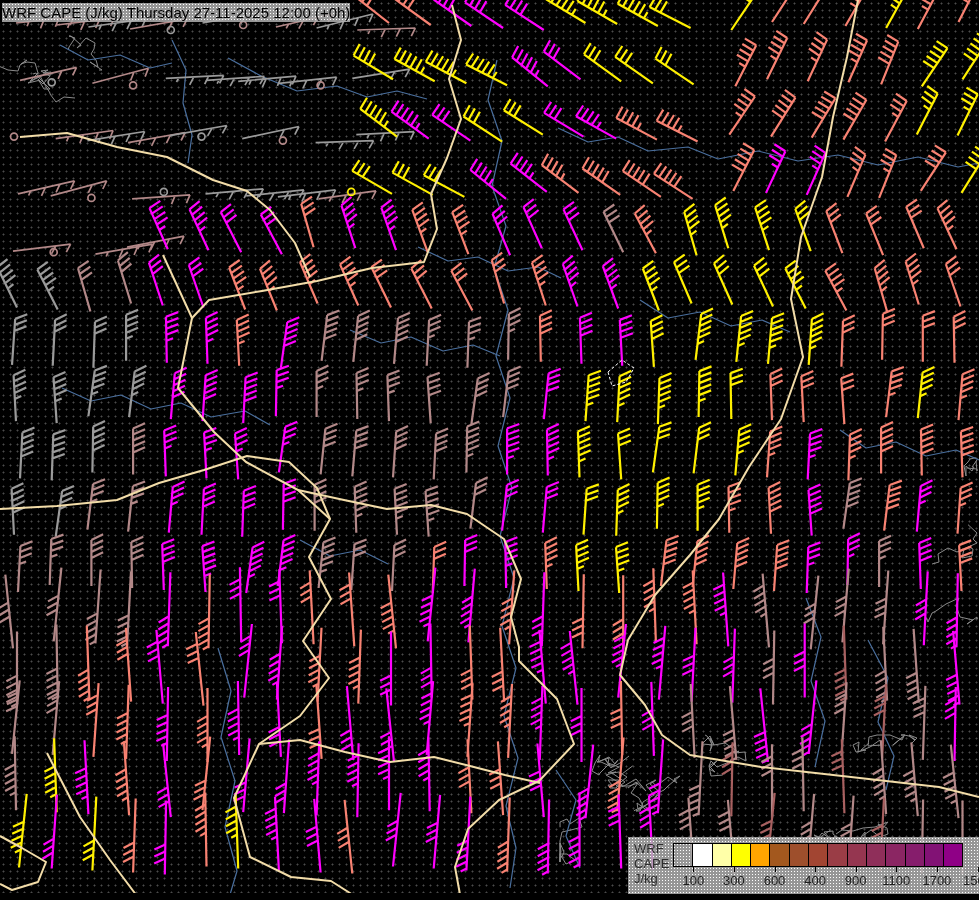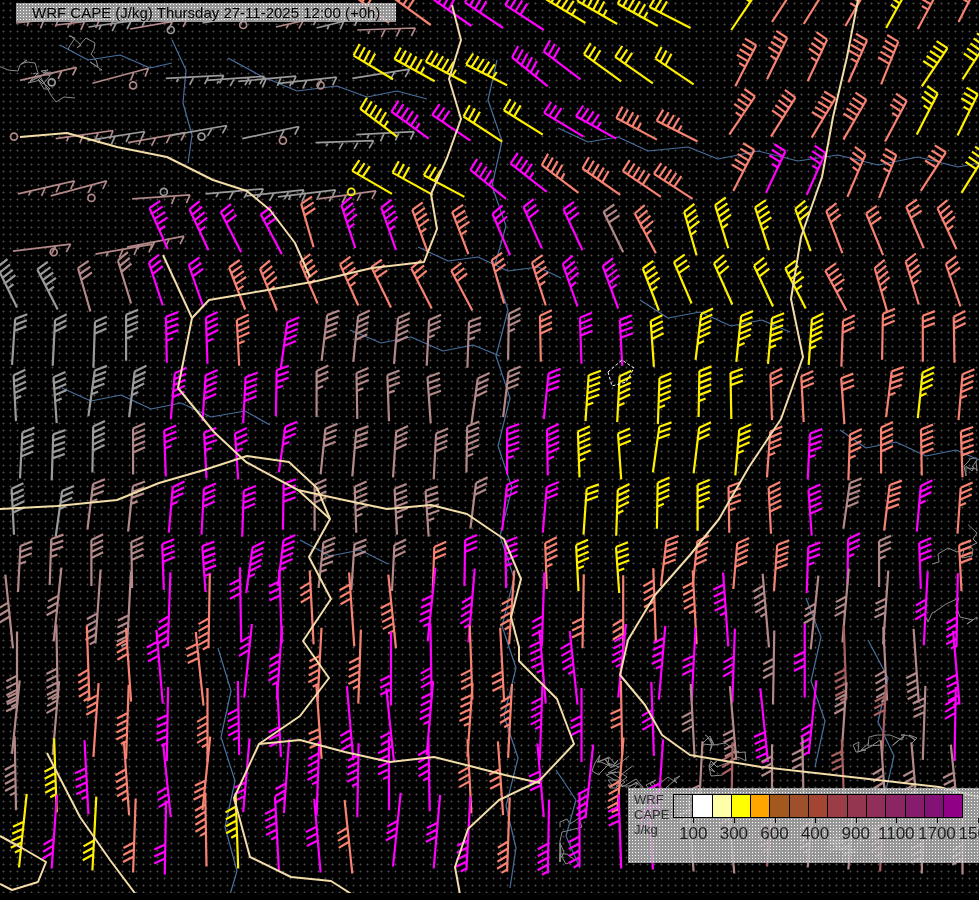--- a/index.html
+++ b/index.html
@@ -10,40 +10,40 @@
     background-size:7px 7px;
     font-family:"Liberation Sans",sans-serif;
   }
   svg.map{position:absolute;left:0;top:0;}
   .dither{
     background-color:rgba(176,176,176,0.85);
     background-image:radial-gradient(circle,#ffffff 0.75px,transparent 0.95px);
     background-size:3px 3px;
   }
   .title-line{
-    position:absolute;left:16px;height:19px;line-height:19px;
-    padding:0 16px;font-size:15px;white-space:nowrap;width:fit-content;z-index:5;
+    position:absolute;left:2px;height:19px;line-height:19px;
+    padding:0 0;font-size:15px;white-space:nowrap;width:fit-content;z-index:5;
   }
   .title-line.l1{top:3px;color:#000;}
   .title-line.l2{top:22px;color:#4a4a4a;}
   .legend{
-    position:absolute;left:628px;top:788px;width:351px;height:75px;z-index:6;
+    position:absolute;left:628px;top:837px;width:351px;height:57px;z-index:6;
   }
   .legend-labels{
     position:absolute;left:6px;top:4px;font-size:13px;color:#2d2d2d;line-height:15px;
   }
   .legend-boxes{position:absolute;left:45px;top:6px;display:flex;}
   .legend-box{
     width:20.3px;height:24px;border:1px solid #000;box-sizing:border-box;margin-left:-1px;
   }
   .legend-box:first-child{margin-left:0;}
   .legend-tick{position:absolute;width:1px;height:5px;background:#000;top:30px;}
   .legend-tick-label{
     position:absolute;top:36px;transform:translateX(-50%);
-    font-size:17px;color:#1e1e1e;white-space:nowrap;
+    font-size:13px;color:#1e1e1e;white-space:nowrap;
   }
   .bottom-bar{position:absolute;left:0;bottom:0;width:979px;height:7px;background:#000;z-index:4;}
 </style>
 </head>
 <body>
 
 <div class="screen">
 
   <svg class="map" id="map-svg" width="979" height="900" viewBox="0 0 979 900">
       <g>

